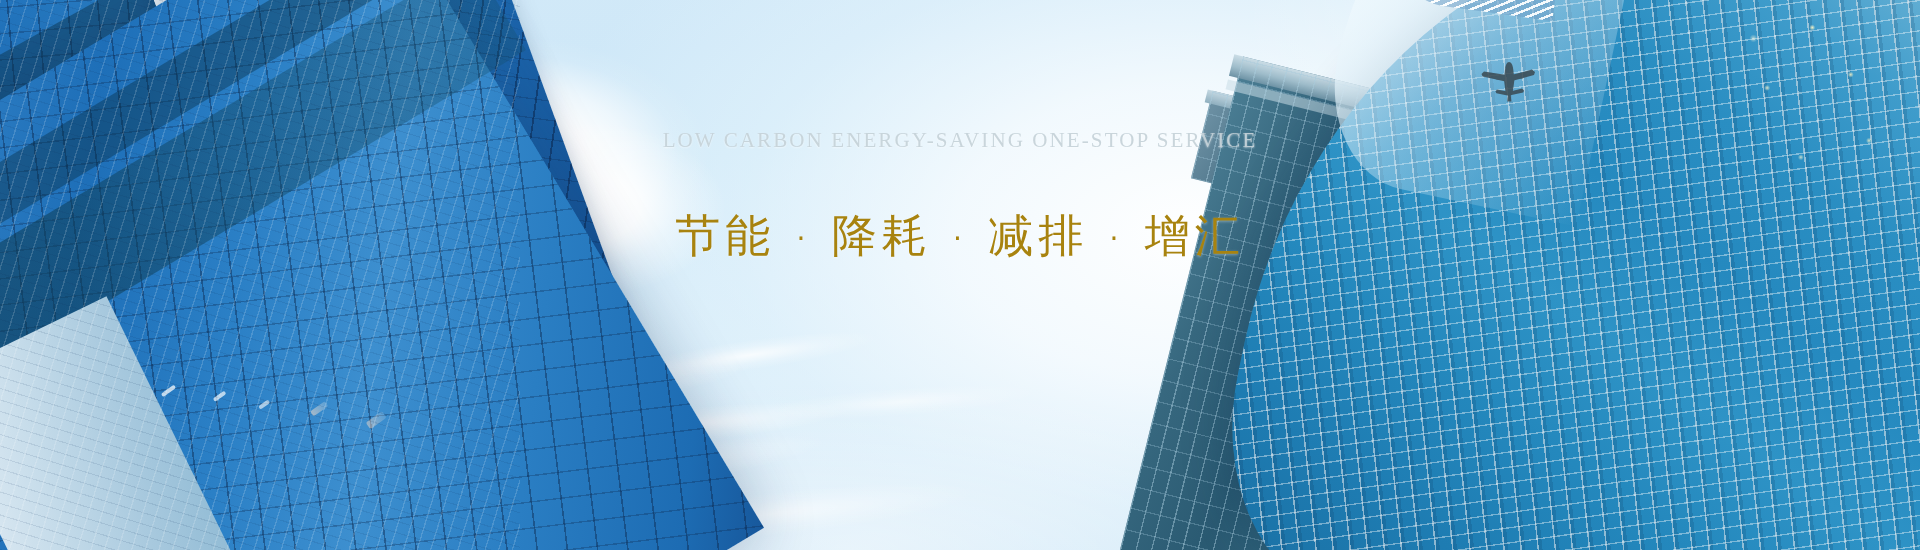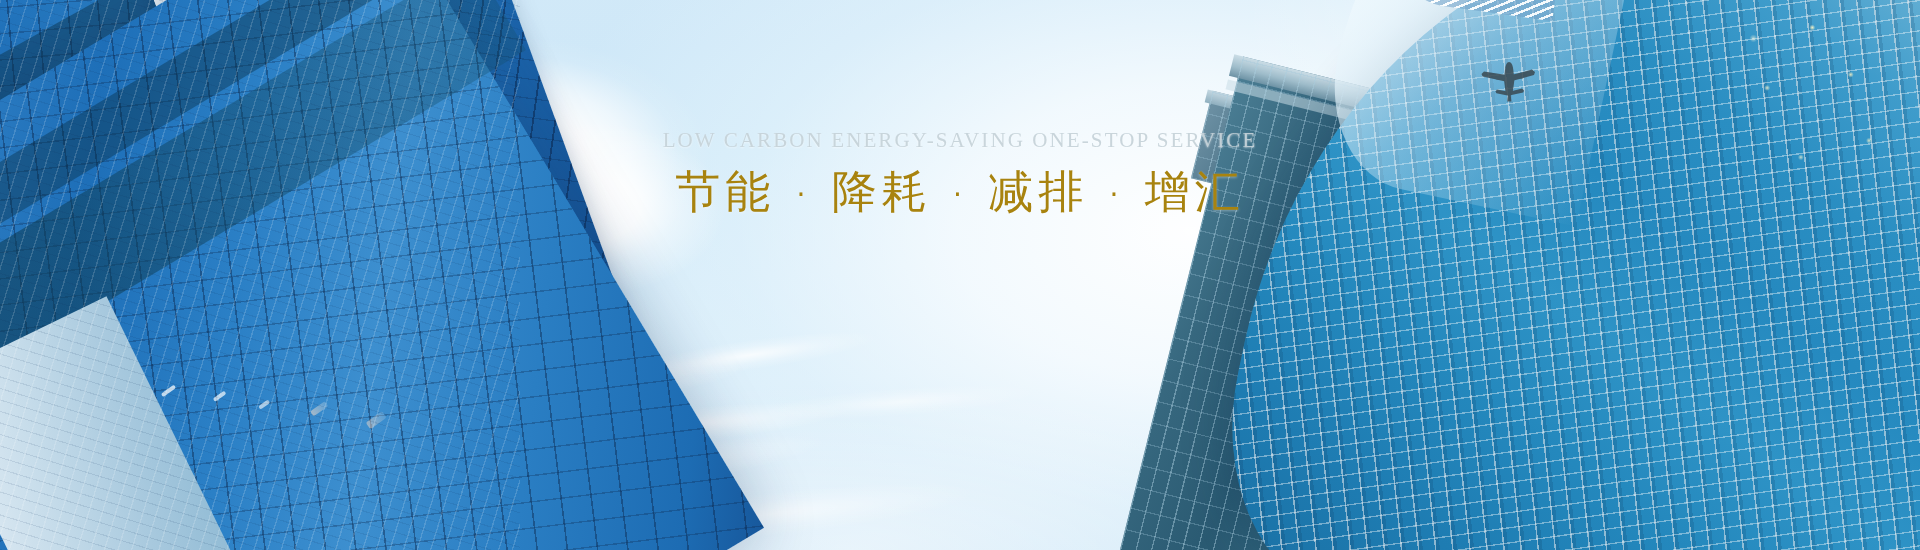--- a/index.html
+++ b/index.html
@@ -307,20 +307,21 @@
     width:64px; height:46px;
     opacity:0.85;
   }
 
   
   .text-block {
     position:absolute; left:0; right:0; top:128px;
     display:flex; flex-direction:column; align-items:center;
     z-index:30;
     pointer-events:none;
+    gap:44px;
   }
   .text-block > * { pointer-events:auto; }
 
   .eyebrow {
     font-family:"Liberation Serif", serif;
     font-size:21px;
     letter-spacing:2.1px;
     color:rgba(196,209,216,0.92);
     text-shadow:0 1px 2px rgba(255,255,255,0.55);
     white-space:nowrap;

